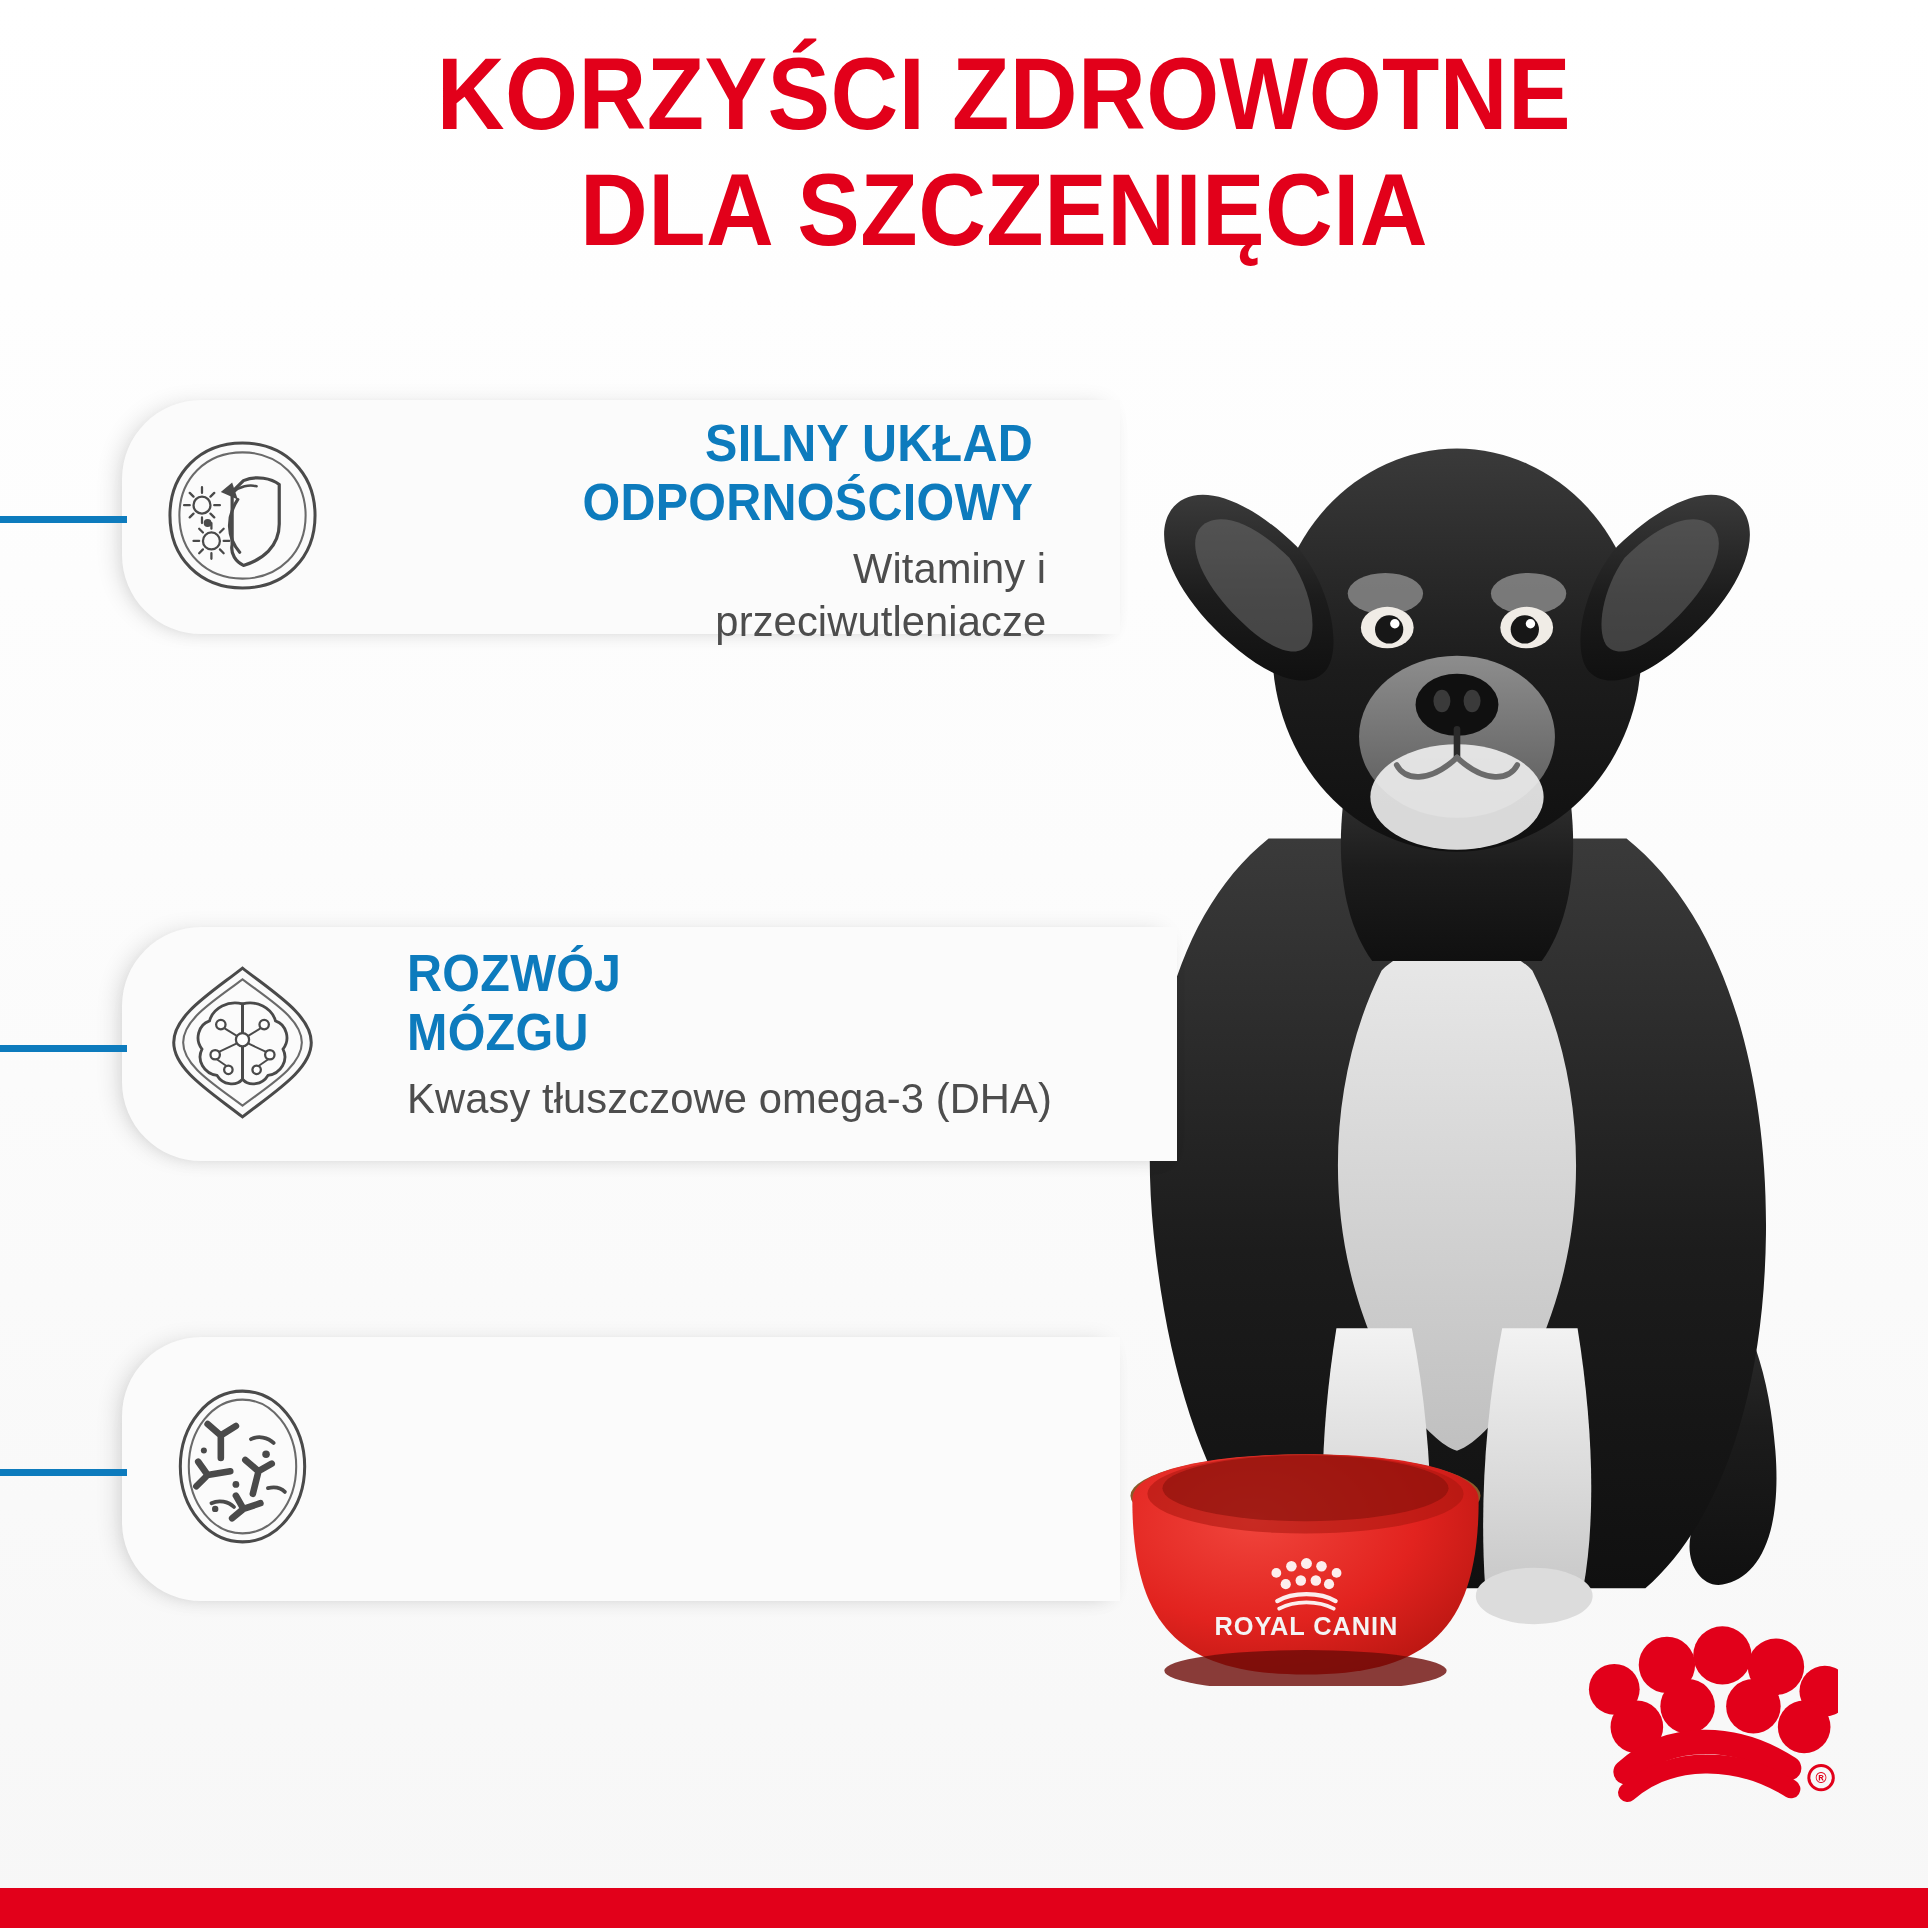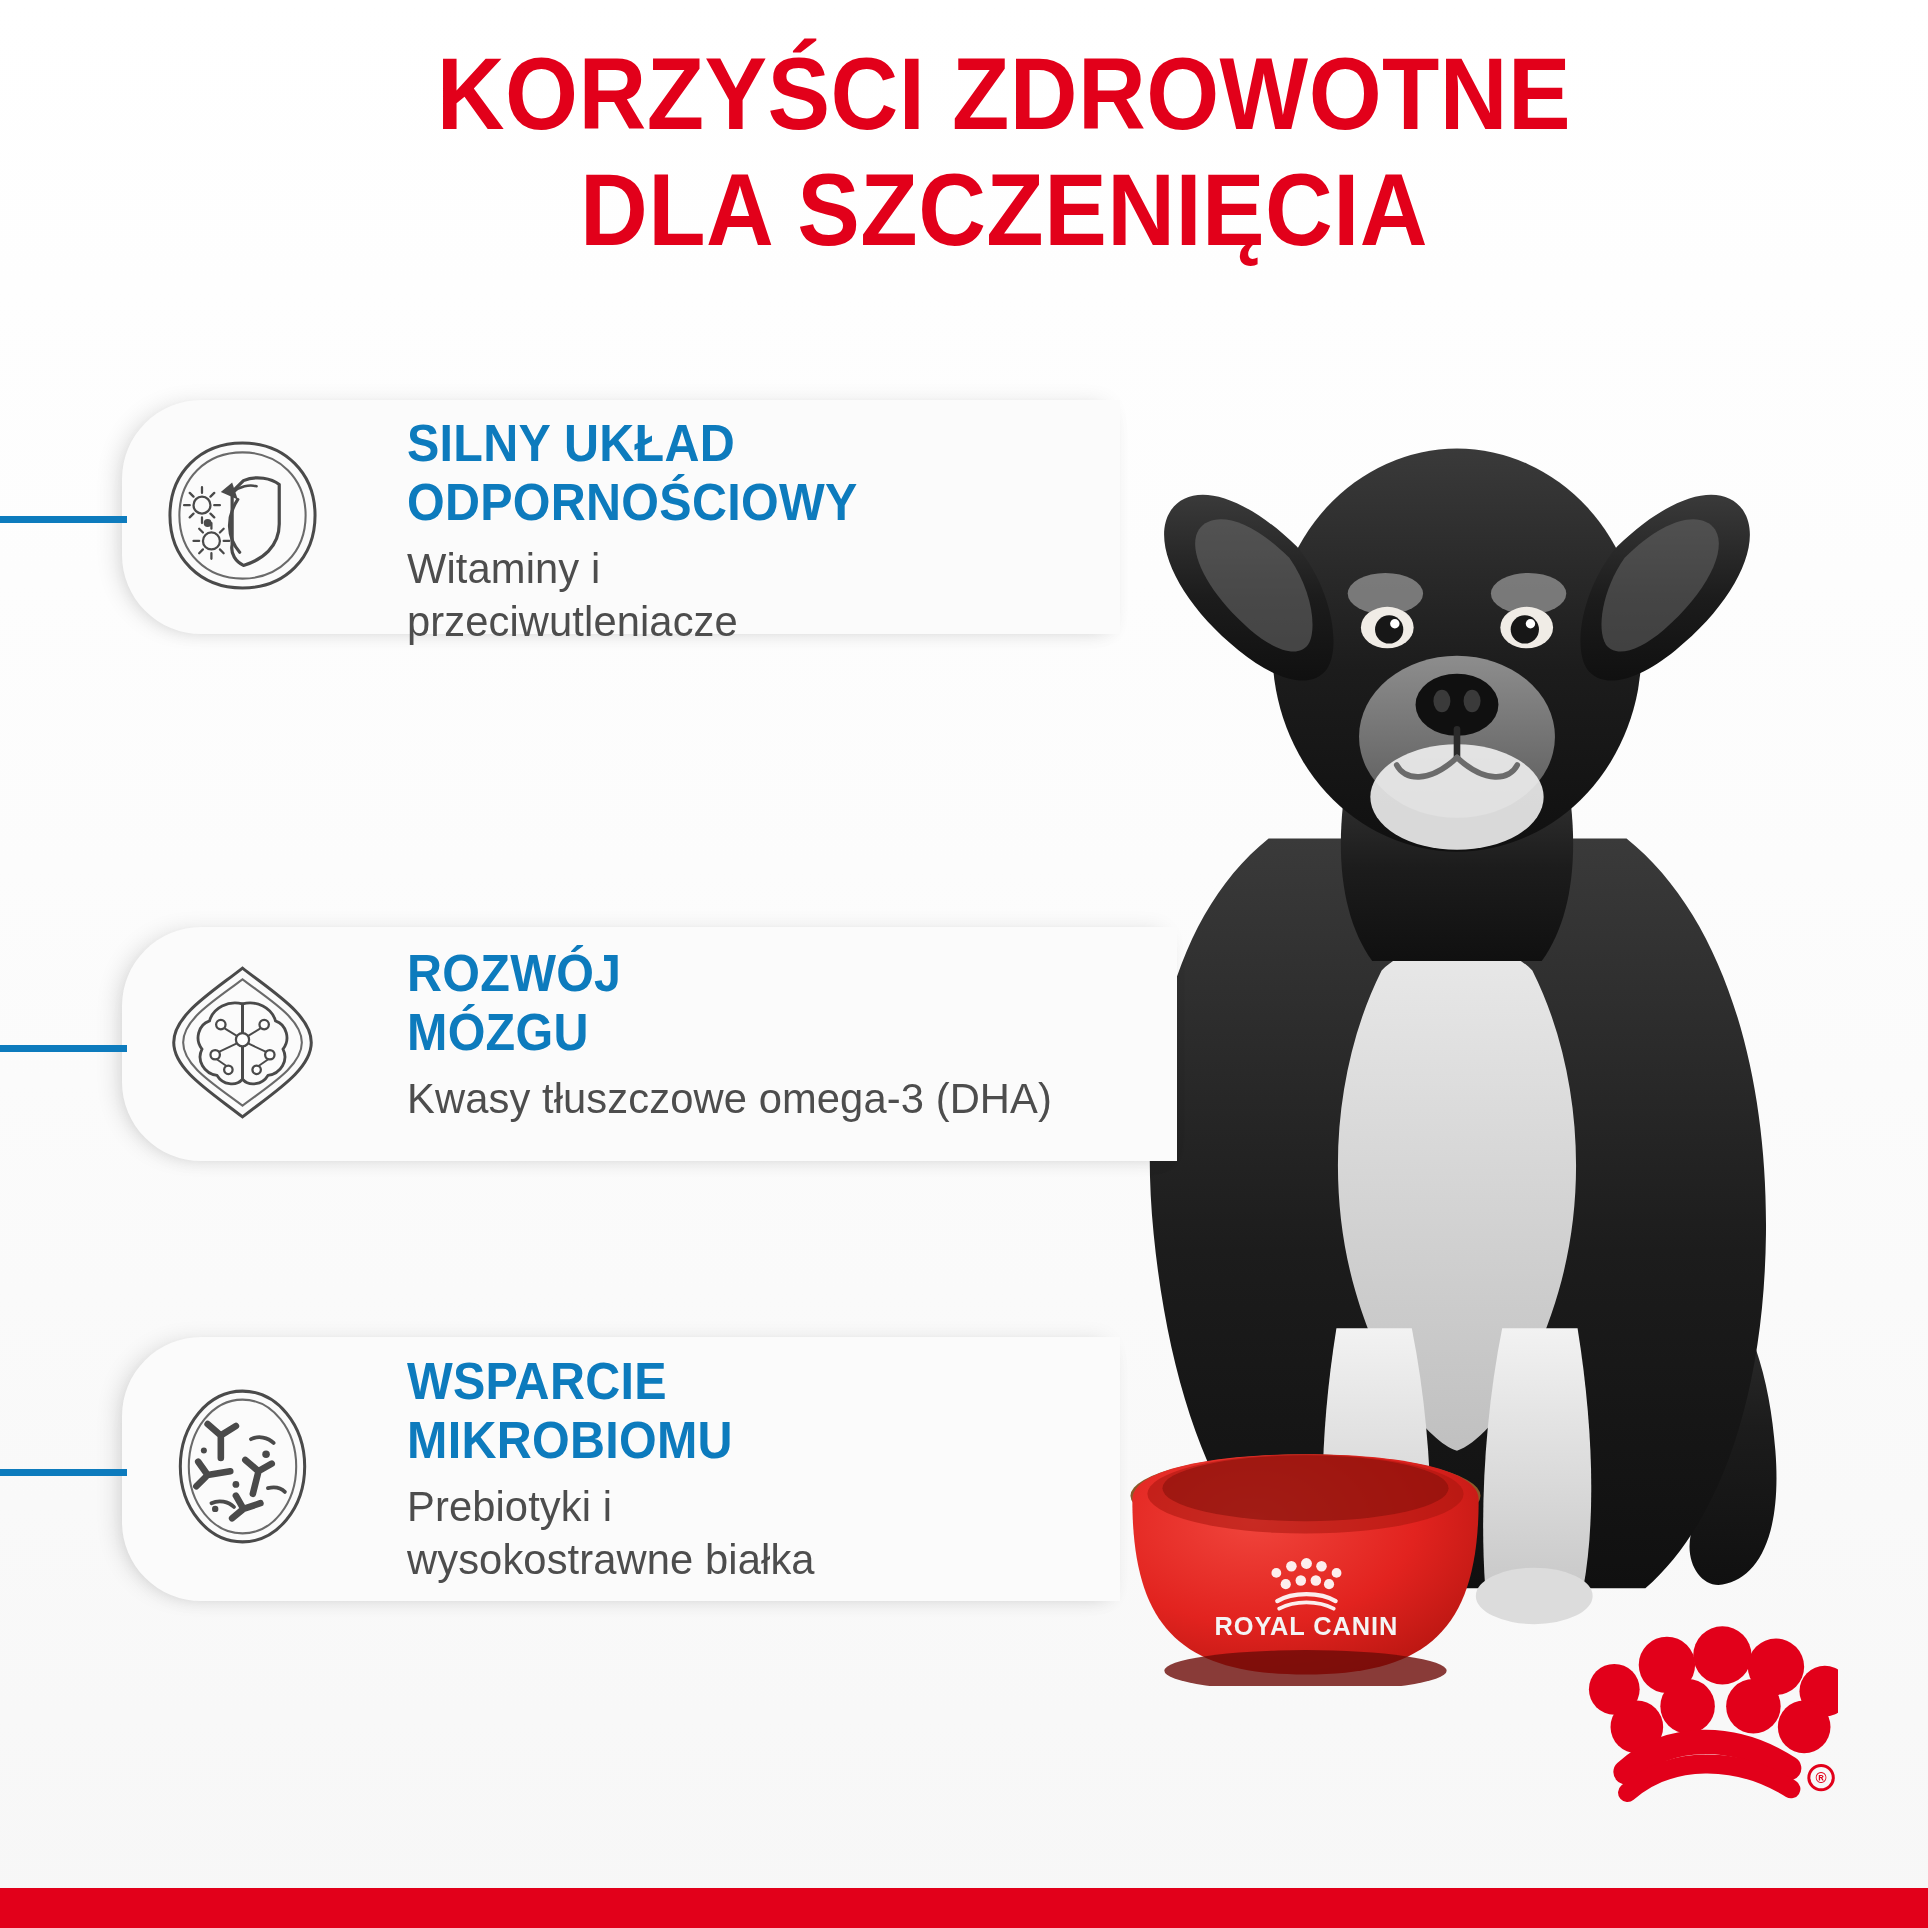--- a/index.html
+++ b/index.html
@@ -299,21 +299,21 @@
         <circle cx="52" cy="84" r="9"></circle>
         <path d="M52 71 L52 65 M52 103 L52 97 M39 84 L33 84 M71 84 L65 84
                  M43 75 L39 71 M61 93 L65 97 M43 93 L39 97 M61 75 L65 71"></path>
         <circle cx="62" cy="122" r="9"></circle>
         <path d="M62 109 L62 103 M62 141 L62 135 M49 122 L43 122 M81 122 L75 122
                  M53 113 L49 109 M71 131 L75 135 M53 131 L49 135 M71 113 L75 109"></path>
       </g>
       <circle cx="58" cy="103" r="4.2" fill="#4a4a4a"></circle>
     </svg>
   </div>
-  <div class="text-col" style="left:407px; top:414px; width:659px;">
+  <div class="text-col" style="left:407px; top:414px; width:659px;text-align:right;">
     <p class="b-head">SILNY UKŁAD
 ODPORNOŚCIOWY</p>
     <p class="b-sub">Witaminy i
 przeciwutleniacze</p>
   </div>
 
   <div class="connector" style="top:1045px; width:127px;"></div>
   <div class="card" style="left:122px; top:927px; width:1055px; height:234px;"></div>
   <div class="icon-wrap" style="left:153px; top:953px;">
     <svg viewBox="0 0 190 190">
@@ -372,26 +372,20 @@
         <path d="M62 134 C 70 130, 80 132, 86 138"></path>
         <path d="M122 118 C 130 116, 136 118, 140 122"></path>
       </g>
       <g fill="#4a4a4a">
         <circle cx="120" cy="82" r="4"></circle>
         <circle cx="66" cy="140" r="3.4"></circle>
         <circle cx="88" cy="114" r="3.6"></circle>
         <circle cx="54" cy="78" r="3.2"></circle>
       </g>
     </svg>
-  </div>
-  <div class="text-col" style="left:407px; top:1352px; width:716px;">
-    <p class="b-head">WSPARCIE
-MIKROBIOMU</p>
-    <p class="b-sub">Prebiotyki i
-wysokostrawne białka</p>
   </div>
 
   <svg class="rc-logo" viewBox="0 0 300 240">
     <g fill="#e2001a">
       <circle cx="62" cy="82" r="27"></circle>
       <circle cx="118" cy="56" r="30"></circle>
       <circle cx="177" cy="46" r="31"></circle>
       <circle cx="234" cy="58" r="30"></circle>
       <circle cx="286" cy="84" r="27"></circle>
       <circle cx="86" cy="122" r="28"></circle>

